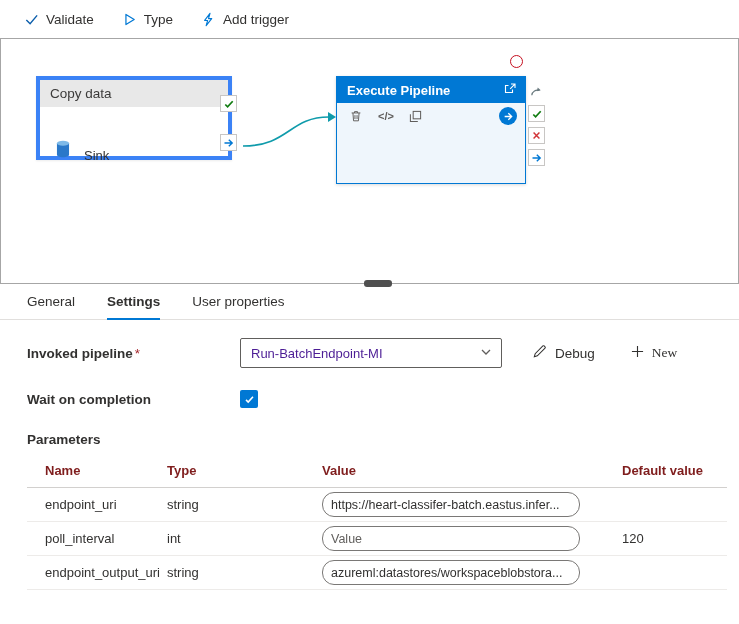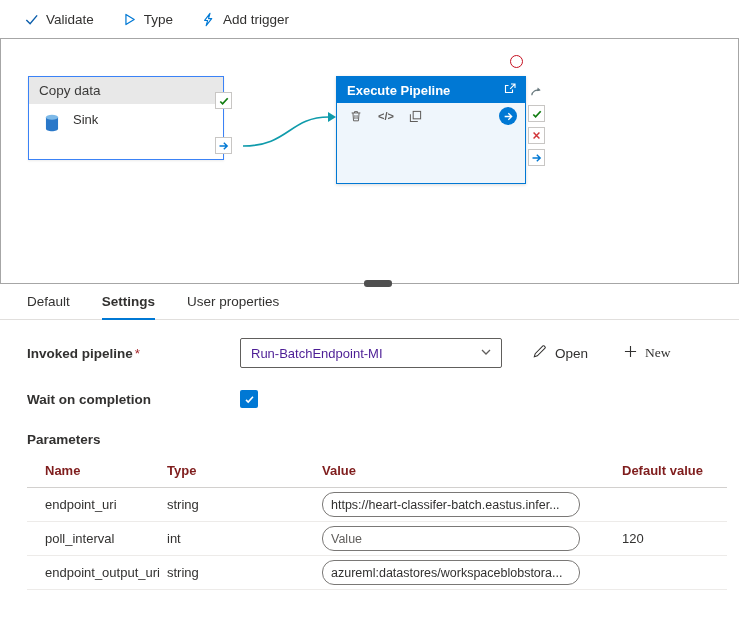--- a/index.html
+++ b/index.html
@@ -11,25 +11,25 @@
   }
   
   .toolbar { height: 38px; display: flex; align-items: center; padding-left: 24px; gap: 28px; }
   .tb-btn { display: flex; align-items: center; gap: 7px; background: none; border: none;
     font-family: inherit; font-size: 13.5px; color: #323130; cursor: pointer; }
   .tb-btn svg { display: block; }
   
   .canvas { position: relative; height: 246px; border: 1px solid #a6a6a6; background: #fff; }
   .connector-svg { position: absolute; left: 0; top: 0; pointer-events: none; }
   .activity { position: absolute; }
-  .copy-activity { left: 27px; top: 37px; width: 196px; height: 84px;
-    border: 1px solid #3b82f6; background: #fff; box-shadow: 0 1px 2px rgba(0,0,0,.08); }
+  .copy-activity { left: 35px; top: 37px; width: 196px; height: 84px;
+    border: 4px solid #3b82f6; background: #fff; box-shadow: 0 1px 2px rgba(0,0,0,.08); }
   .copy-header { height: 27px; background: #e8e8e8; display: flex; align-items: center;
     padding-left: 10px; font-size: 13.5px; color: #3b3a39; }
-  .copy-body { height: 56px; display: flex; align-items: flex-start; gap: 10px; padding-left: 12px; margin-top: 8px; }
+  .copy-body { height: 56px; display: flex; align-items: flex-end; gap: 10px; padding-left: 12px; }
   .port { position: absolute; width: 17px; height: 17px; background: #fff;
     border: 1px solid #c8c6c4; display: flex; align-items: center; justify-content: center; }
   .port svg { display: block; }
   .copy-check-port { right: -9px; top: 15px; }
   .copy-out-port { right: -9px; bottom: 5px; }
   .exec-activity { left: 335px; top: 37px; width: 190px; height: 108px;
     border: 1px solid #0078d4; background: #eff6fc; box-shadow: 0 1px 3px rgba(0,0,0,.15); }
   .exec-header { height: 26px; background: #0078d4; color: #fff; display: flex;
     align-items: center; padding: 0 8px 0 10px; gap: 43px; }
   .exec-title { flex: 1; font-size: 13px; font-weight: 700; }
@@ -194,41 +194,41 @@
             <path d="M1.5 6h7M5.8 2.7L9.2 6 5.8 9.3" fill="none" stroke="#0078d4" stroke-width="1.4"></path>
           </svg>
       </span>
     </div>
 
     <div class="resize-handle"></div>
   </div>
 
   <div class="panel">
     <div class="tabs">
-      <div class="tab">Default</div>
+      <div class="tab">General</div>
       <div class="tab active">Settings</div>
       <div class="tab">User properties</div>
     </div>
 
     <div class="form">
       <div class="form-row row-invoked">
         <div class="field-label">
           <span>Invoked pipeline</span><span class="req">*</span>
         </div>
         <div class="dropdown">
           <span class="dropdown-value">Run-BatchEndpoint-MI</span>
           <span><svg width="12" height="12" viewBox="0 0 12 12">
                 <path d="M2 4l4 4 4-4" fill="none" stroke="#605e5c" stroke-width="1.3"></path>
               </svg></span>
         </div>
         <button class="link-btn open-btn">
           <span><svg width="15" height="15" viewBox="0 0 16 16">
                 <path d="M2.5 13.5l.9-3.2 8.2-8.2c.4-.4 1-.4 1.4 0l.9.9c.4.4.4 1 0 1.4l-8.2 8.2z" fill="none" stroke="#323130" stroke-width="1.1"></path>
               </svg></span>
-          <span>Open</span>
+          <span>Debug</span>
         </button>
         <button class="link-btn new-btn">
           <span><svg width="13" height="13" viewBox="0 0 14 14">
                 <path d="M7 1v12M1 7h12" stroke="#323130" stroke-width="1.2"></path>
               </svg></span>
           <span>New</span>
         </button>
       </div>
 
       <div class="form-row row-wait">

